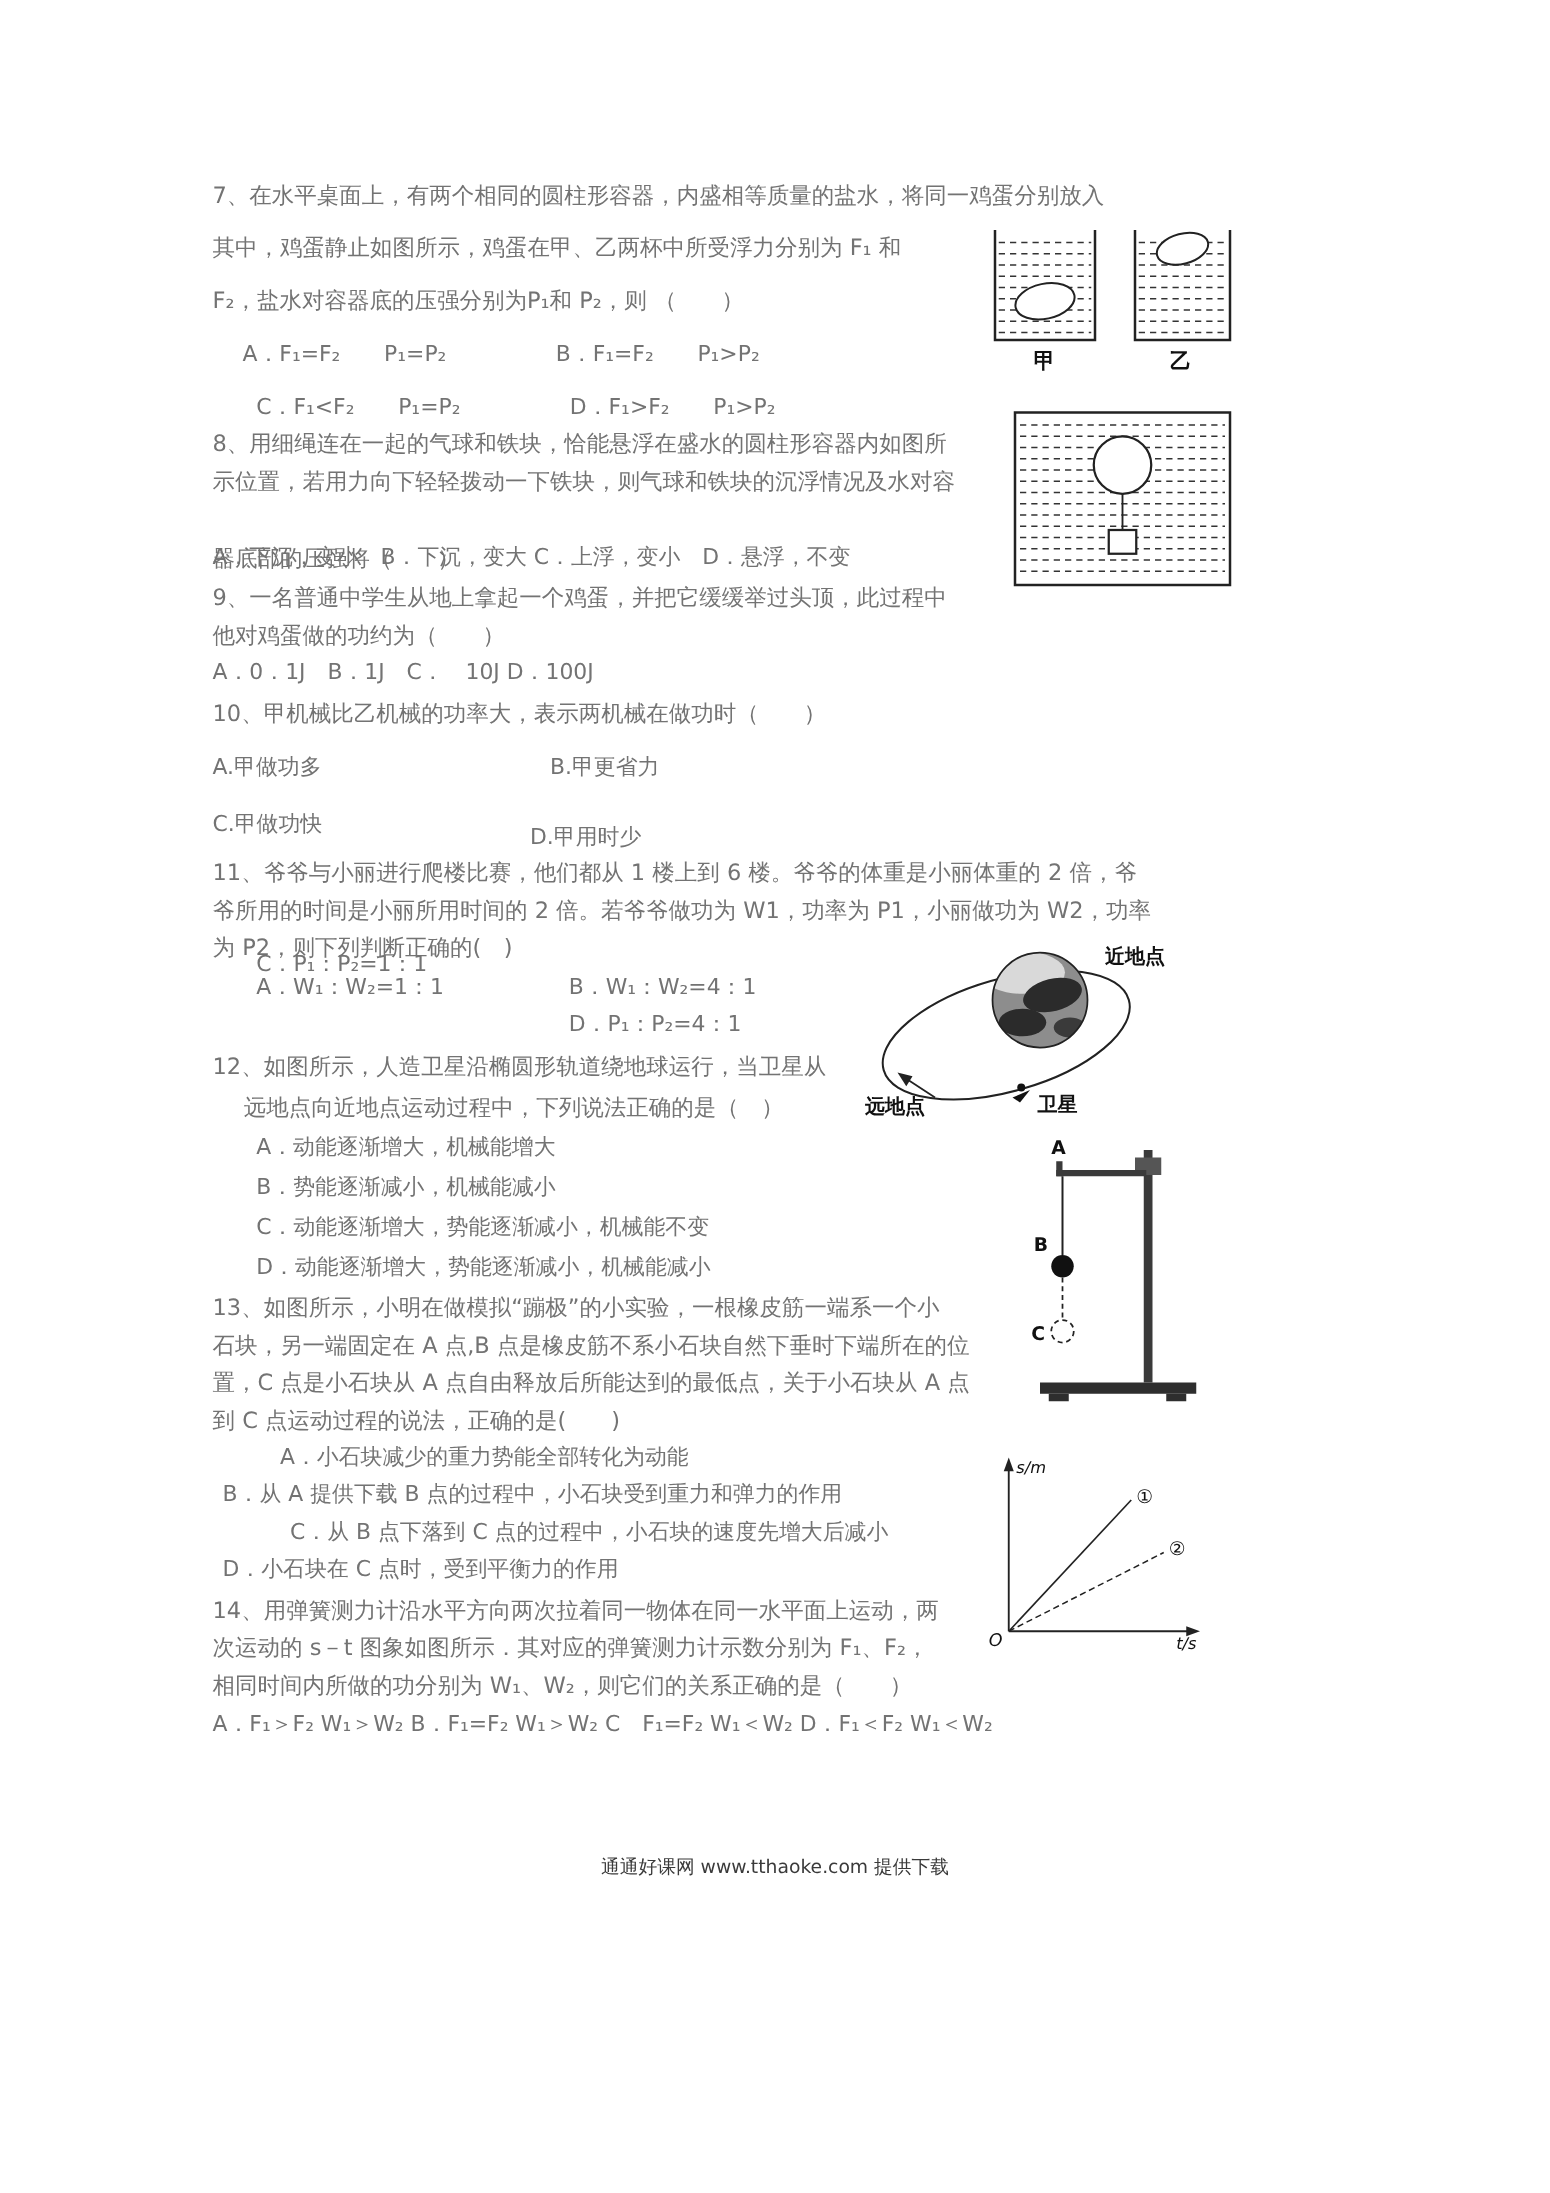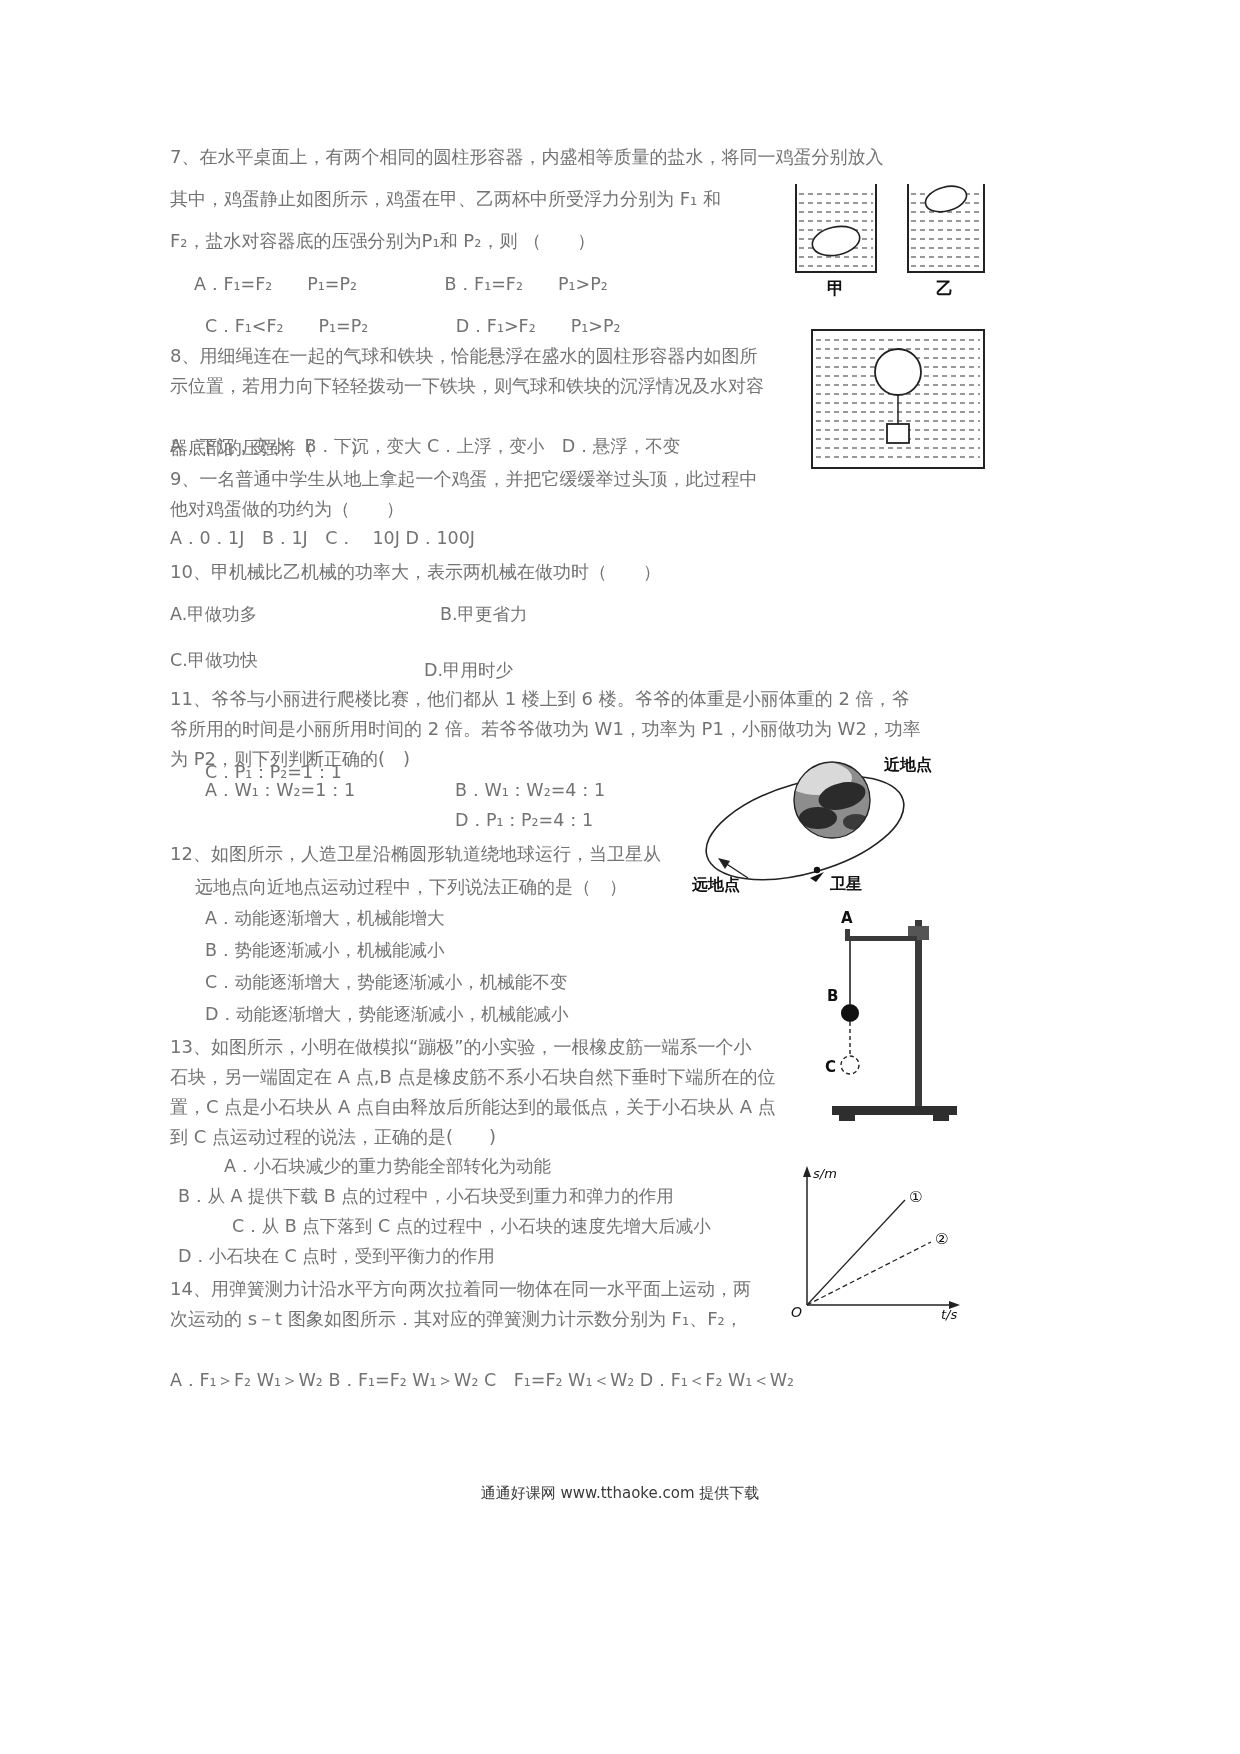--- a/index.html
+++ b/index.html
@@ -127,20 +127,21 @@
     <line x1="38" y1="116" x2="38" y2="150" stroke="#222" stroke-width="1.4" stroke-dasharray="4 3"></line>
     <circle cx="38" cy="159" r="9" fill="none" stroke="#222" stroke-width="1.4" stroke-dasharray="4 3"></circle>
     <text x="13" y="166" font-size="15" font-weight="600" fill="#111">C</text>
     <rect x="20" y="200" width="125" height="9" fill="#2e2e2e"></rect>
     <rect x="27" y="209" width="16" height="6" fill="#2e2e2e"></rect>
     <rect x="121" y="209" width="16" height="6" fill="#2e2e2e"></rect>
   </svg>
 
   <div class="ln" style="left:170px;top:1278px;">14、用弹簧测力计沿水平方向两次拉着同一物体在同一水平面上运动，两</div>
   <div class="ln" style="left:170px;top:1308px;">次运动的 s－t 图象如图所示．其对应的弹簧测力计示数分别为 F₁、F₂，</div>
+  <div class="ln" style="left:170px;top:1338px;">相同时间内所做的功分别为 W₁、W₂，则它们的关系正确的是（　　）</div>
   <div class="ln opt" style="left:170px;top:1370px;">A．F₁＞F₂ W₁＞W₂ B．F₁=F₂ W₁＞W₂ C　F₁=F₂ W₁＜W₂ D．F₁＜F₂ W₁＜W₂</div>
 
   <svg class="fig" style="left:783px;top:1160px;" width="185" height="162" viewBox="0 0 185 162">
     <line x1="24" y1="145" x2="24" y2="14" stroke="#222" stroke-width="1.5"></line>
     <polygon points="24,6 20,17 28,17" fill="#222"></polygon>
     <line x1="24" y1="145" x2="170" y2="145" stroke="#222" stroke-width="1.5"></line>
     <polygon points="177,145 166,141 166,149" fill="#222"></polygon>
     <text x="30" y="18" font-size="13" font-style="italic" fill="#111">s/m</text>
     <text x="158" y="159" font-size="13" font-style="italic" fill="#111">t/s</text>
     <text x="8" y="157" font-size="14" font-style="italic" fill="#111">O</text>

